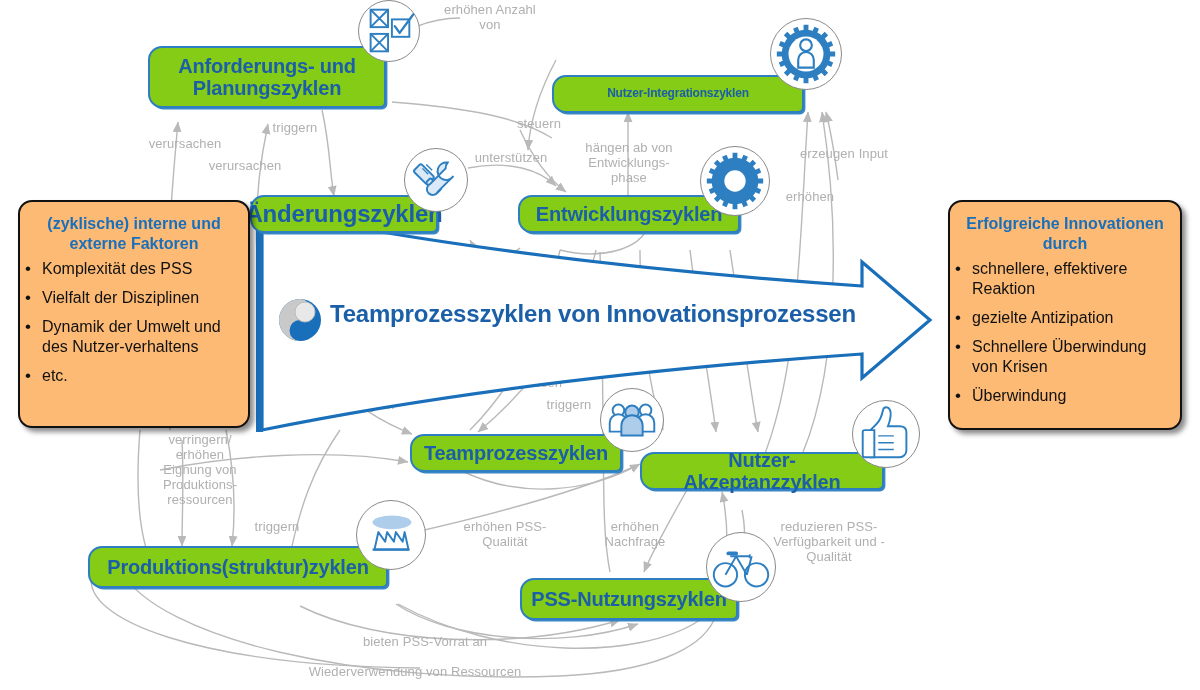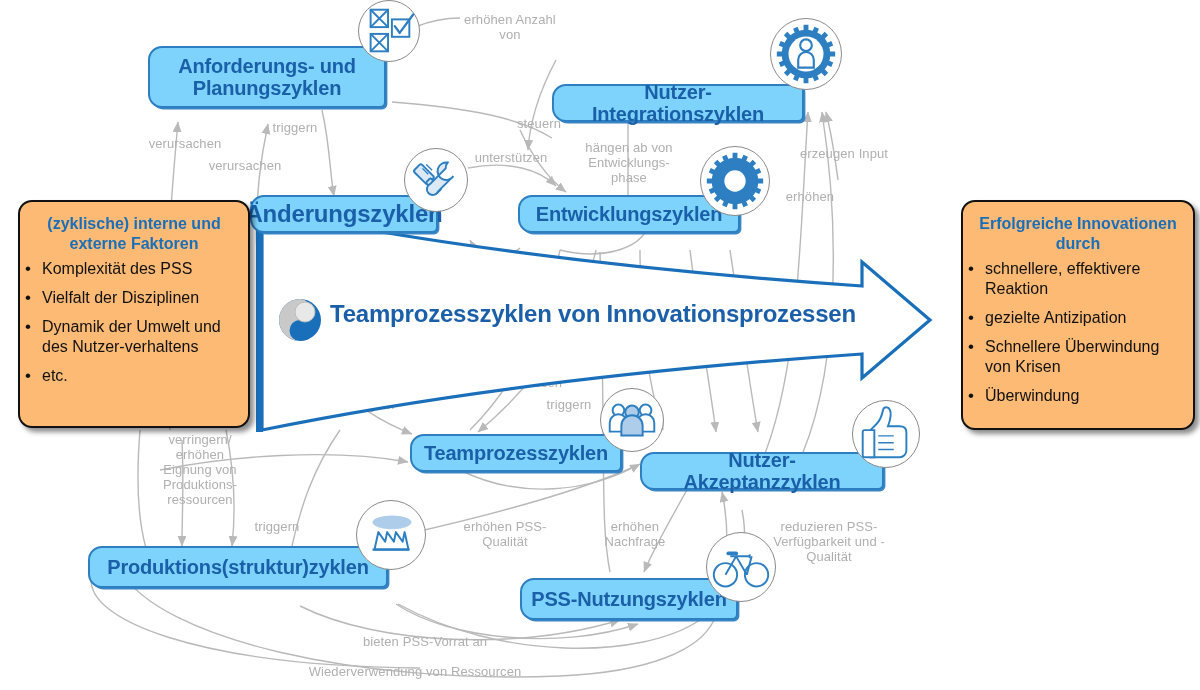--- a/index.html
+++ b/index.html
@@ -13,21 +13,21 @@
   .lbl{position:absolute;color:#b0b0b0;font-size:13px;line-height:15px;text-align:center;white-space:nowrap;letter-spacing:.1px;}
   .lbl.w{white-space:normal;}
 
   
   #funnel{position:absolute;left:0;top:0;width:1200px;height:690px;}
   .funnel-shape{fill:#ffffff;stroke:#1a6fba;stroke-width:3.2;stroke-linejoin:miter;}
   #center-title{position:absolute;left:330px;top:300px;font-size:24px;font-weight:bold;color:#1a5fa8;white-space:nowrap;letter-spacing:-.2px;}
   #center-logo{position:absolute;left:277px;top:297px;width:46px;height:46px;}
 
   
-  .node{position:absolute;box-sizing:border-box;background:#7dd3fc;border:2.2px solid #2d7fc1;
+  .node{position:absolute;box-sizing:border-box;background:#84cc16;border:2.2px solid #2d7fc1;
         border-radius:14px 6px 6px 14px;
         color:#1a5fa8;font-weight:bold;display:flex;align-items:center;justify-content:center;
         text-align:center;line-height:1.12;letter-spacing:-.2px;
         box-shadow:2px 2px 0 -0.6px rgba(45,127,193,.95);}
   .node span{display:block;padding:0 8px;}
 
   
   .badge{position:absolute;border-radius:50%;background:#fff;border:1.5px solid #8a8a8a;
          box-sizing:border-box;display:flex;align-items:center;justify-content:center;}
   .badge svg{display:block;}
@@ -108,21 +108,21 @@
       <path class="lnk" d="M300,606 C380,646 520,650 620,620" marker-end="url(#ah)"></path>
 
       <path class="lnk" d="M610,572 C600,520 606,470 600,252"></path>
 
       <path class="lnk" d="M742,510 C748,540 742,560 738,566" marker-end="url(#ah)"></path>
 
       <path class="lnk" d="M838,180 C834,150 830,128 826,112" marker-end="url(#ah)"></path>
     </g>
   </svg>
 
-  <div class="lbl w" style="left:442px;top:12px;width:96px;margin-left:20px;">erhöhen Anzahl von</div>
+  <div class="lbl w" style="left:442px;top:2px;width:96px;">erhöhen Anzahl von</div>
   <div class="lbl" style="left:140px;top:136px;width:90px;">verursachen</div>
   <div class="lbl" style="left:200px;top:158px;width:90px;">verursachen</div>
   <div class="lbl" style="left:260px;top:120px;width:70px;">triggern</div>
   <div class="lbl" style="left:504px;top:116px;width:70px;">steuern</div>
   <div class="lbl" style="left:466px;top:150px;width:90px;">unterstützen</div>
   <div class="lbl w" style="left:584px;top:140px;width:90px;">hängen ab von Entwicklungs-phase</div>
   <div class="lbl" style="left:796px;top:146px;width:96px;">erzeugen Input</div>
   <div class="lbl" style="left:780px;top:189px;width:60px;">erhöhen</div>
   <div class="lbl" style="left:308px;top:248px;width:66px;">triggern</div>
   <div class="lbl" style="left:444px;top:262px;width:66px;">triggern</div>
@@ -162,21 +162,21 @@
     <svg viewBox="0 0 62 62" width="62" height="62">
       <rect x="12" y="9" width="18" height="18" fill="none" stroke="#2d7fc1" stroke-width="2"></rect>
       <path d="M12,9 L30,27 M30,9 L12,27" stroke="#2d7fc1" stroke-width="2"></path>
       <rect x="12" y="34" width="18" height="18" fill="none" stroke="#2d7fc1" stroke-width="2"></rect>
       <path d="M12,34 L30,52 M30,34 L12,52" stroke="#2d7fc1" stroke-width="2"></path>
       <rect x="34" y="19" width="18" height="18" fill="none" stroke="#2d7fc1" stroke-width="2"></rect>
       <path d="M37,26 L42,33 L56,14" fill="none" stroke="#2d7fc1" stroke-width="2.4" stroke-linecap="round" stroke-linejoin="round"></path>
     </svg>
   </div>
 
-  <div class="node" style="left:552px;top:84px;width:252px;height:38px;font-size:20px;">
+  <div class="node" style="left:552px;top:75px;width:252px;height:38px;font-size:12px;">
     <span>Nutzer-Integrationszyklen</span>
   </div>
   <div class="badge" style="left:770px;top:18px;width:72px;height:72px;">
     <svg viewBox="0 0 72 72" width="72" height="72">
       <g fill="#2d7fc1">
         <circle cx="36" cy="36" r="25"></circle>
       </g>
       <g stroke="#2d7fc1" stroke-width="5" fill="none">
         <path d="M36,6 v8 M36,58 v8 M6,36 h8 M58,36 h8 M15,15 l6,6 M51,51 l6,6 M57,15 l-6,6 M21,51 l-6,6"></path>
         <path d="M25,9 l3,7 M47,9 l-3,7 M63,25 l-7,3 M63,47 l-7,-3 M47,63 l-3,-7 M25,63 l3,-7 M9,47 l7,-3 M9,25 l7,3"></path>
@@ -277,21 +277,21 @@
   <div class="card" style="left:18px;top:200px;width:232px;height:228px;">
     <div class="card-title">(zyklische) interne und externe Faktoren</div>
     <ul>
       <li>Komplexität des PSS</li>
       <li>Vielfalt der Disziplinen</li>
       <li>Dynamik der Umwelt und des Nutzer-verhaltens</li>
       <li>etc.</li>
     </ul>
   </div>
 
-  <div class="card" style="left:948px;top:200px;width:234px;height:230px;margin-left:13px;">
+  <div class="card" style="left:948px;top:200px;width:234px;height:230px;">
     <div class="card-title">Erfolgreiche Innovationen durch</div>
     <ul>
       <li>schnellere, effektivere Reaktion</li>
       <li>gezielte Antizipation</li>
       <li>Schnellere Überwindung von Krisen</li>
       <li>Überwindung</li>
     </ul>
   </div>
 
 </div>

